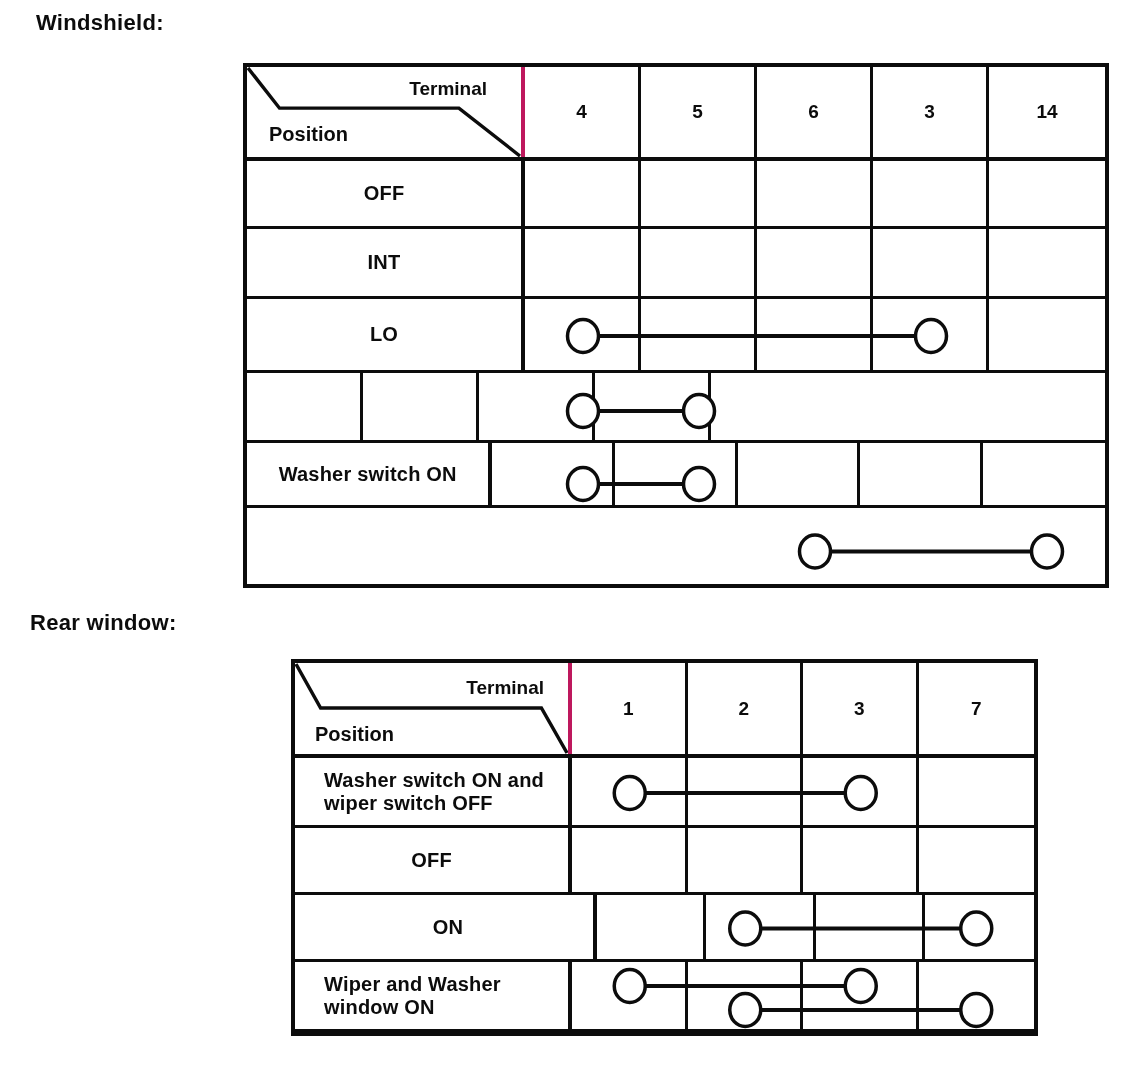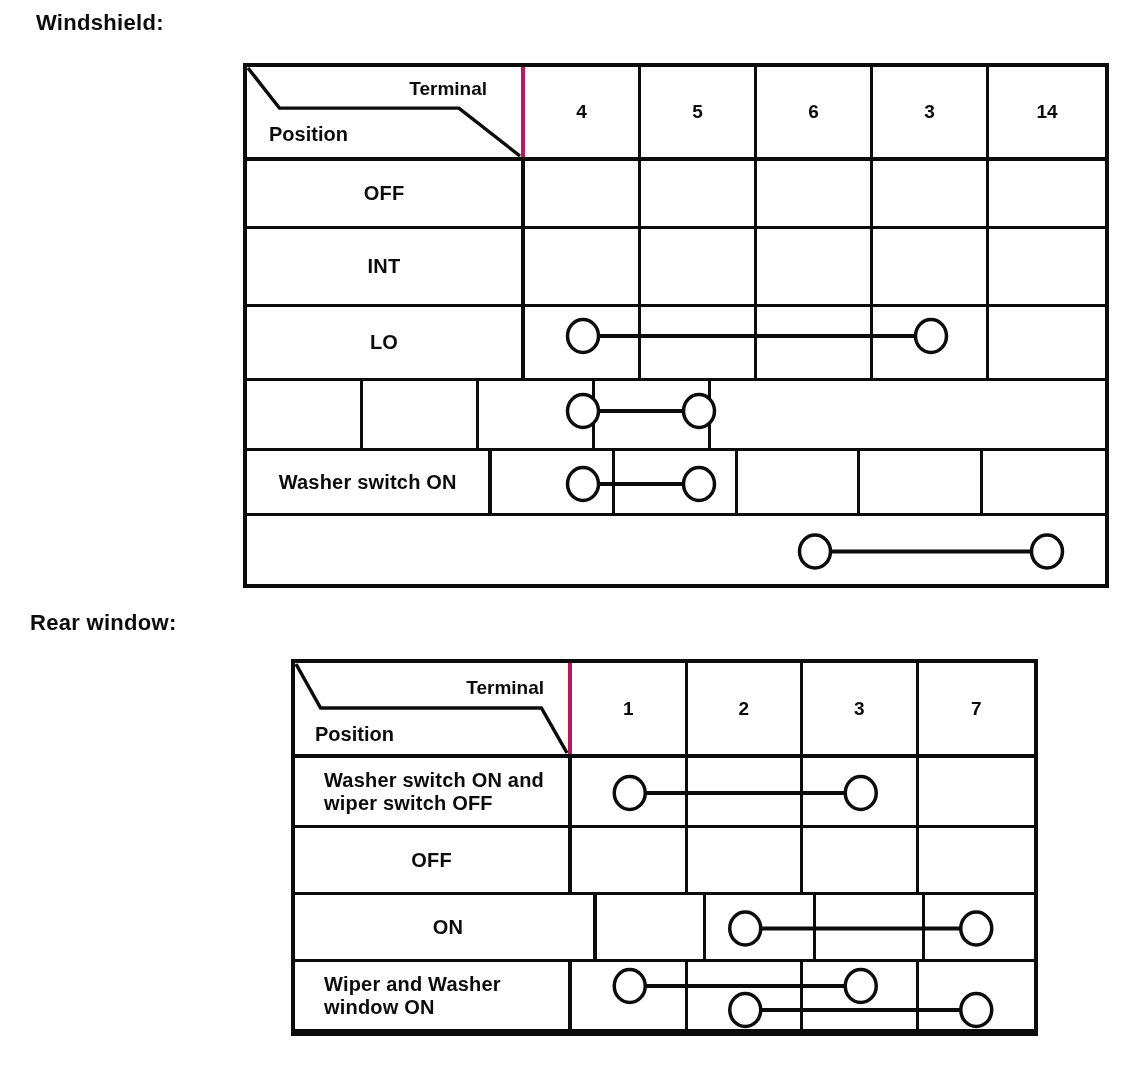--- a/index.html
+++ b/index.html
@@ -132,21 +132,21 @@
       <div class="brow" style="height: 68px;">
         <div class="lcell" style="width: 278px;">
           <span class="lline">OFF</span>
         </div>
         <div class="dcell" style="width: 116px;"></div>
         <div class="dcell" style="width: 116px;"></div>
         <div class="dcell" style="width: 116px;"></div>
         <div class="dcell" style="width: 116px;"></div>
         <div class="dcell" style="width: 116px;"></div>
       </div>
-      <div class="brow" style="height: 78px;">
+      <div class="brow" style="height: 70px;">
         <div class="lcell" style="width: 278px;">
           <span class="lline">INT</span>
         </div>
         <div class="dcell" style="width: 116px;"></div>
         <div class="dcell" style="width: 116px;"></div>
         <div class="dcell" style="width: 116px;"></div>
         <div class="dcell" style="width: 116px;"></div>
         <div class="dcell" style="width: 116px;"></div>
       </div>
       <div class="brow" style="height: 74px;">

